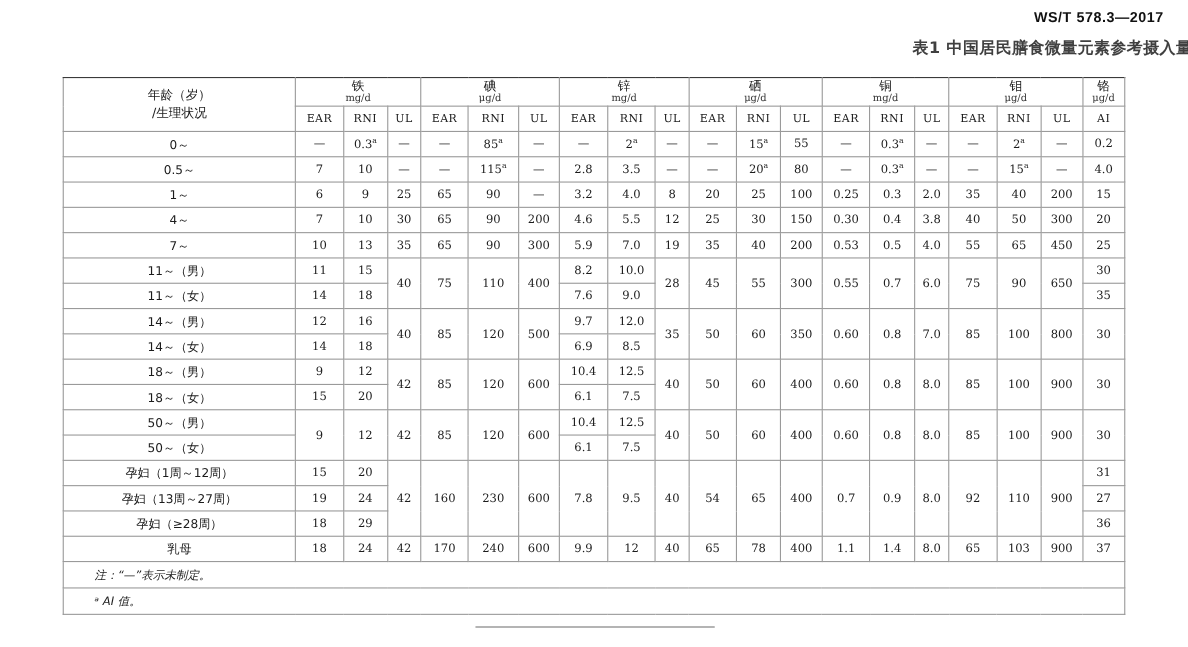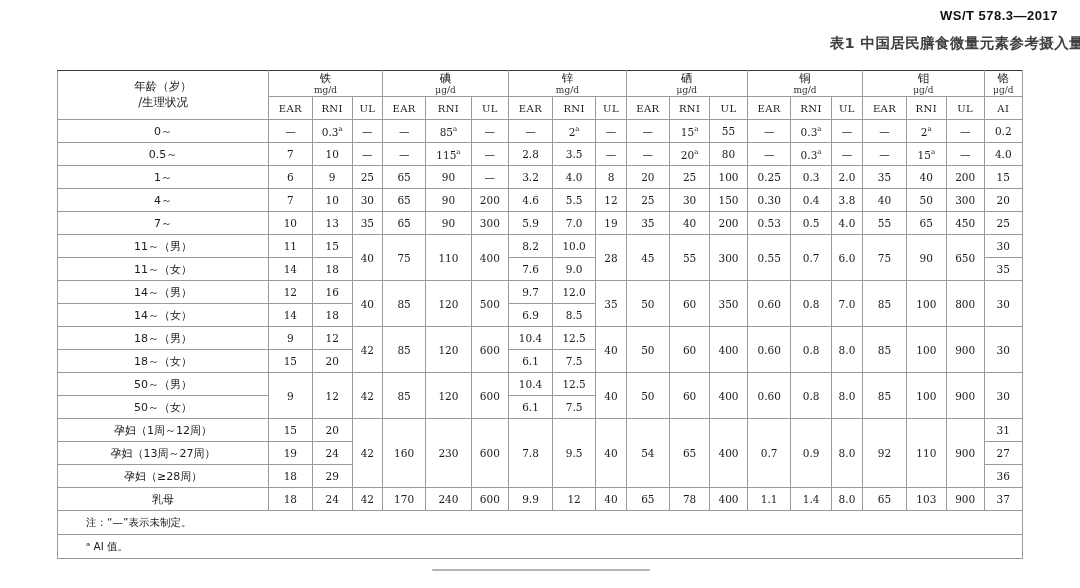--- a/index.html
+++ b/index.html
@@ -41,21 +41,21 @@
   .grp-name{font-size:11.5px;display:block;font-family:"DejaVu Sans","Liberation Sans",sans-serif;}
   .grp-unit{font-size:9px;display:block;color:#333;}
   .sub-head{height:19px;font-size:10px;letter-spacing:.4px;}
   .rowlabel{font-size:11px;font-family:"DejaVu Sans","Liberation Sans",sans-serif;padding:0 6px;}
   .hdr-label{line-height:1.35;font-size:11.5px;font-family:"DejaVu Sans","Liberation Sans",sans-serif;text-align:center;}
   .hdr-label span{display:block;}
   sup{font-size:7px;vertical-align:super;}
   .sep-strong{border-top:1.3px solid #4a4a4a;}
   .notes td{
     text-align:left;padding:2px 0 2px 28px;height:19px;
-    font-size:10.5px;font-family:"DejaVu Sans","Liberation Sans",sans-serif;
+    font-size:10.5px;font-family:"DejaVu Sans","Liberation Sans",sans-serif;font-style:italic;
   }
   .bottom-rule{
     position:absolute;left:432px;top:569px;width:218px;height:2px;
     background:#b4b4b4;border-radius:1px;
   }
 </style>
 </head>
 <body>
 
 <div class="doc-header">WS/T 578.3—2017</div>

